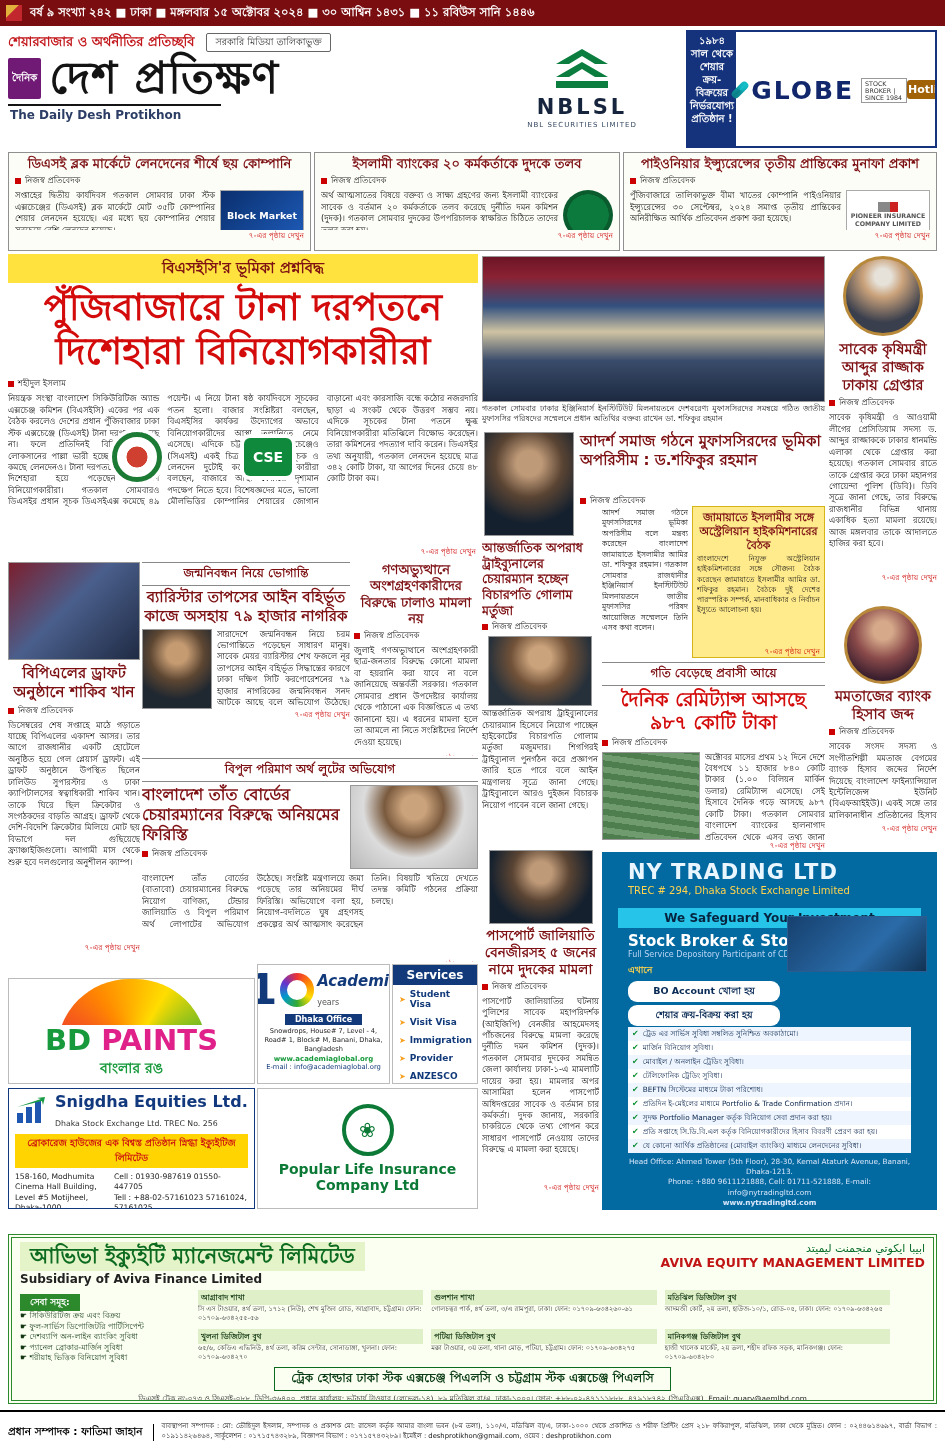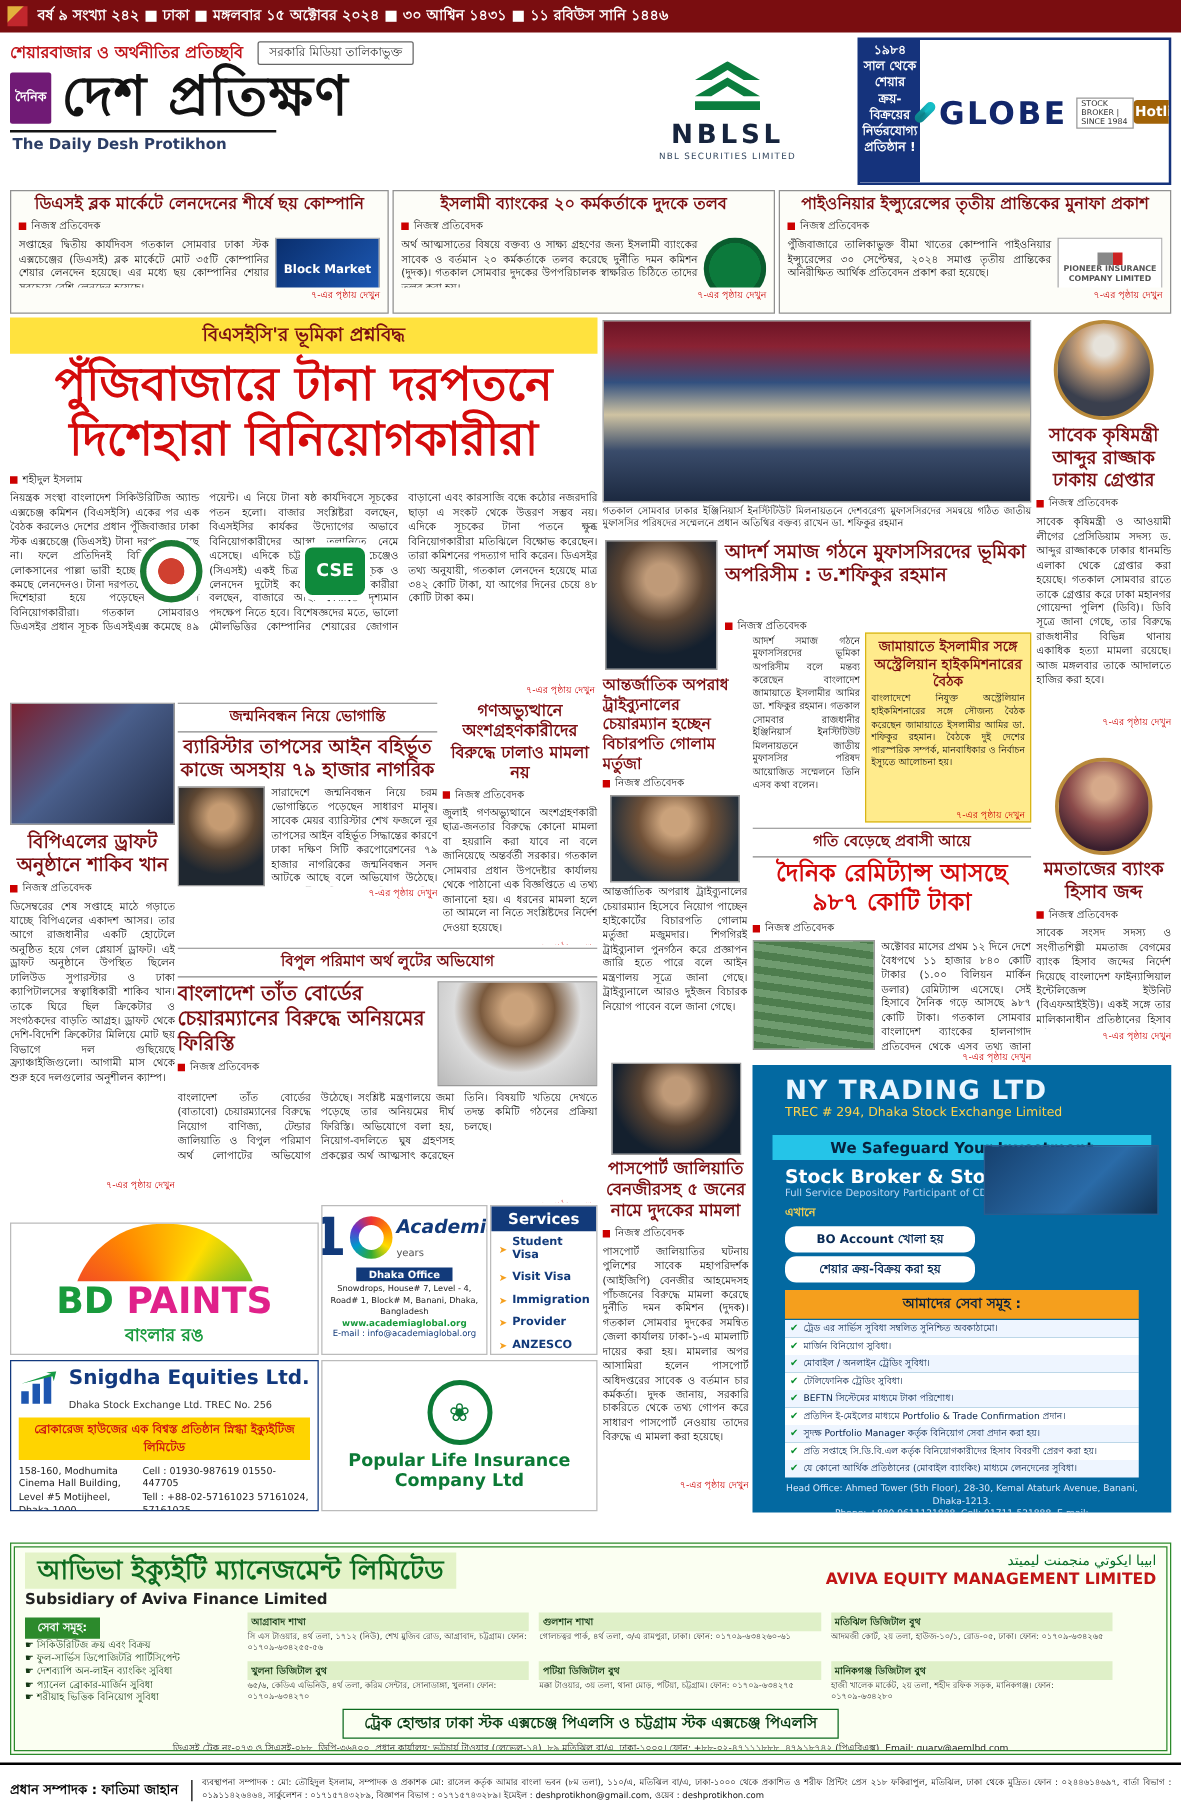--- a/index.html
+++ b/index.html
@@ -383,21 +383,20 @@
   <div class="abs ny" style="left:602px;top:852px;width:335px;height:358px">
     <div class="ny-title">NY TRADING LTD</div>
     <div class="ny-trec">TREC # 294, Dhaka Stock Exchange Limited</div>
     <div class="ny-band">We Safeguard Your Investment</div>
     <div class="ny-role">Stock Broker &amp; Stock Dealer</div>
     <div class="ny-rolesub">Full Service Depository Participant of CDBL</div>
     <div class="ny-photo"></div>
     <div class="ny-here">এখানে</div>
     <div class="ny-pill">BO Account খোলা হয়</div>
     <div class="ny-pill">শেয়ার ক্রয়-বিক্রয় করা হয়</div>
-    <div class="ny-servhead">আমাদের সেবা সমূহ :</div>
     <div class="ny-list">
       <div class="ny-row">
           <span class="ny-check">✔</span>
           <span>ট্রেড এর সার্ভিস সুবিধা সম্বলিত সুনিশ্চিত অবকাঠামো।</span>
         </div>
       <div class="ny-row">
           <span class="ny-check">✔</span>
           <span>মার্জিন বিনিয়োগ সুবিধা।</span>
         </div>
       <div class="ny-row">

